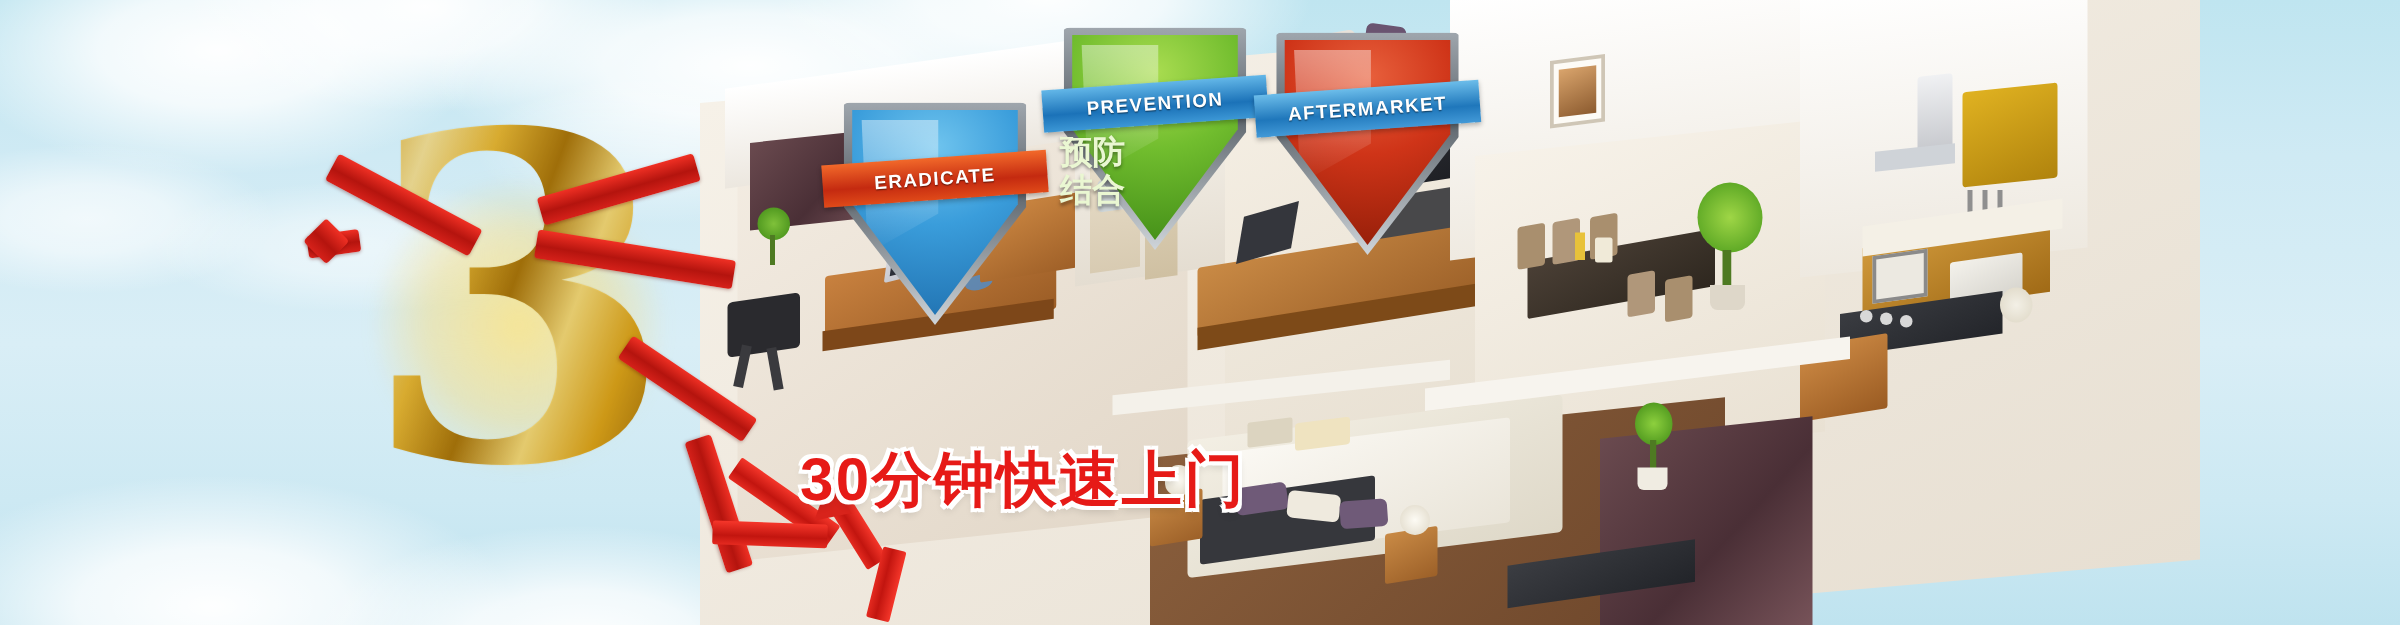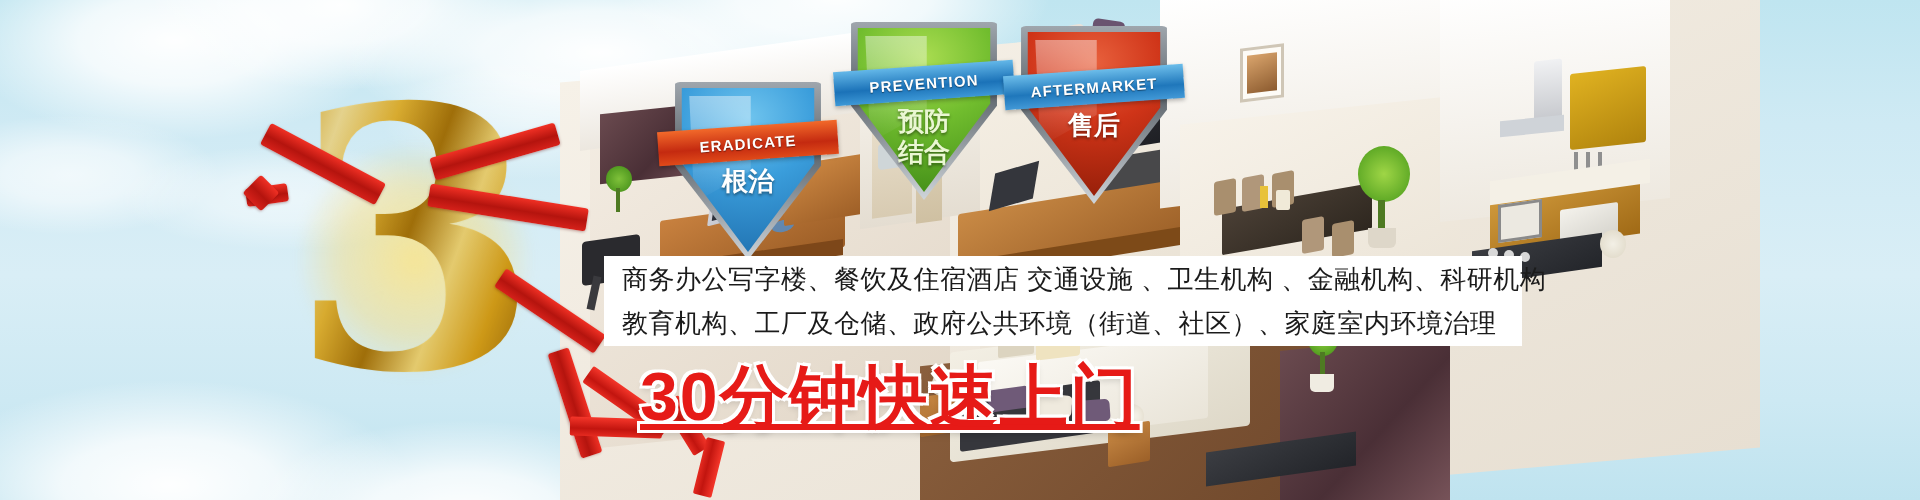--- a/index.html
+++ b/index.html
@@ -145,21 +145,21 @@
     color: #ffffff;
     font-weight: 700;
     font-size: 15px;
     letter-spacing: 1.2px;
     text-shadow: 0 1px 1px rgba(0,0,0,.45);
     white-space: nowrap;
   }
   .shield .cn {
     position: absolute;
     left: 0; right: 0; top: 84px;
-    text-align: center;
+    text-align: left;
     color: #ffffff;
     font-weight: 700;
     font-size: 26px;
     line-height: 1.18;
     text-shadow: 0 2px 3px rgba(0,0,0,.42);
   }
 
   
   #shield-eradicate { left: 672px; top: 82px; z-index: 6; }
   #shield-eradicate .face { background: radial-gradient(120% 90% at 50% 18%, #6fc4ee 0%, #3a9ddb 42%, #1f6fae 100%); }
@@ -194,31 +194,30 @@
     line-height: 44px;
     letter-spacing: .5px;
     white-space: nowrap;
   }
 
   
   #headline {
     position: absolute;
     left: 640px; top: 352px;
     z-index: 21;
-    font-size: 68px;
+    font-size: 48px;
     font-weight: 700;
     letter-spacing: 2px;
     color: #e61a17;
     white-space: nowrap;
     text-shadow:
       2px 0 0 #fff, -2px 0 0 #fff, 0 2px 0 #fff, 0 -2px 0 #fff,
       2px 2px 0 #fff, -2px 2px 0 #fff, 2px -2px 0 #fff, -2px -2px 0 #fff,
       3px 3px 0 #fff, -3px 3px 0 #fff, 3px -3px 0 #fff, -3px -3px 0 #fff,
       0 4px 7px rgba(0,0,0,.18);
-    text-decoration: underline;
   }
 </style>
 </head>
 <body>
 
 <div id="banner">
 
   <div class="cloud c1"></div>
   <div class="cloud c2"></div>
   <div class="cloud c3"></div>
@@ -363,21 +362,20 @@
 
   <div class="shield" id="shield-eradicate">
     <div class="rim"></div>
     <div class="face">
       <div class="gloss"></div>
     </div>
     <div class="band">
       <span>ERADICATE</span>
     </div>
     <div class="cn">
-      <div>根治</div>
     </div>
   </div>
 
   <div class="shield" id="shield-prevention">
     <div class="rim"></div>
     <div class="face">
       <div class="gloss"></div>
     </div>
     <div class="band">
       <span>PREVENTION</span>
@@ -390,24 +388,19 @@
 
   <div class="shield" id="shield-aftermarket">
     <div class="rim"></div>
     <div class="face">
       <div class="gloss"></div>
     </div>
     <div class="band">
       <span>AFTERMARKET</span>
     </div>
     <div class="cn">
-      <div>售后</div>
-    </div>
-  </div>
-
-  <div id="textpanel">
-    <div class="line">商务办公写字楼、餐饮及住宿酒店 交通设施 、卫生机构 、金融机构、科研机构</div>
-    <div class="line">教育机构、工厂及仓储、政府公共环境（街道、社区）、家庭室内环境治理</div>
-  </div>
+    </div>
+  </div>
+
 
   <div id="headline">30分钟快速上门</div>
 
 </div>
 
 </body></html>

